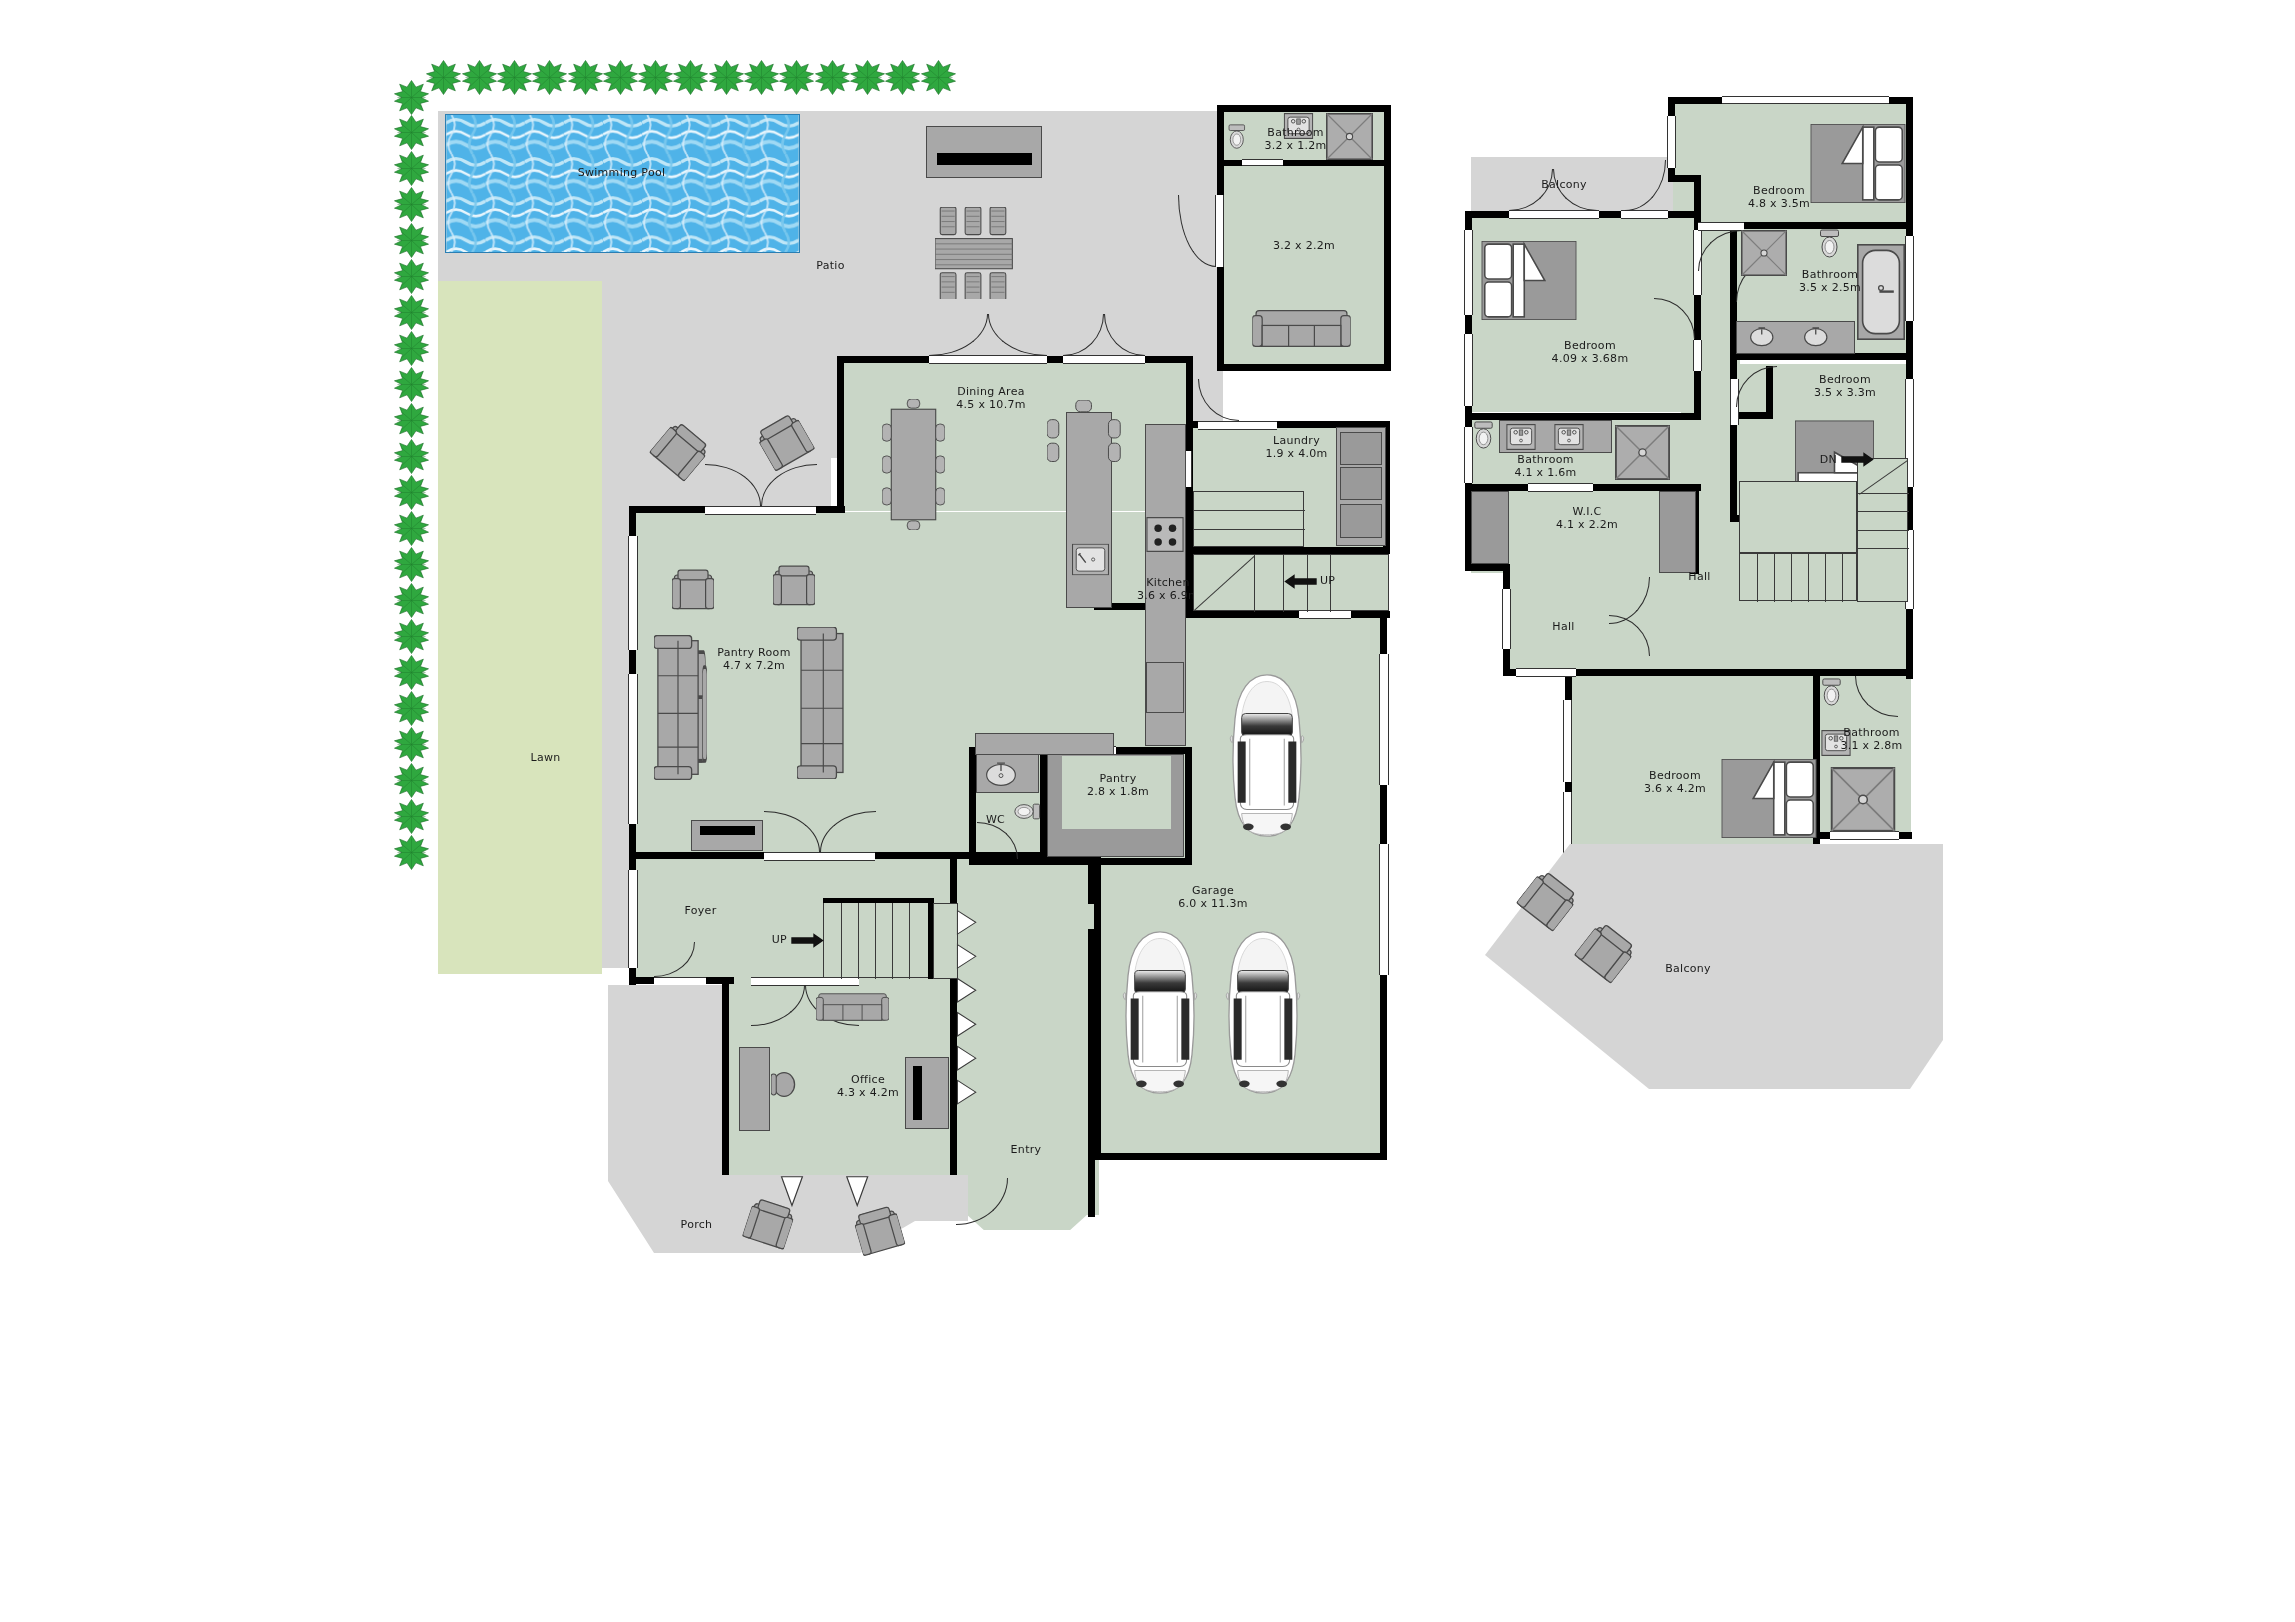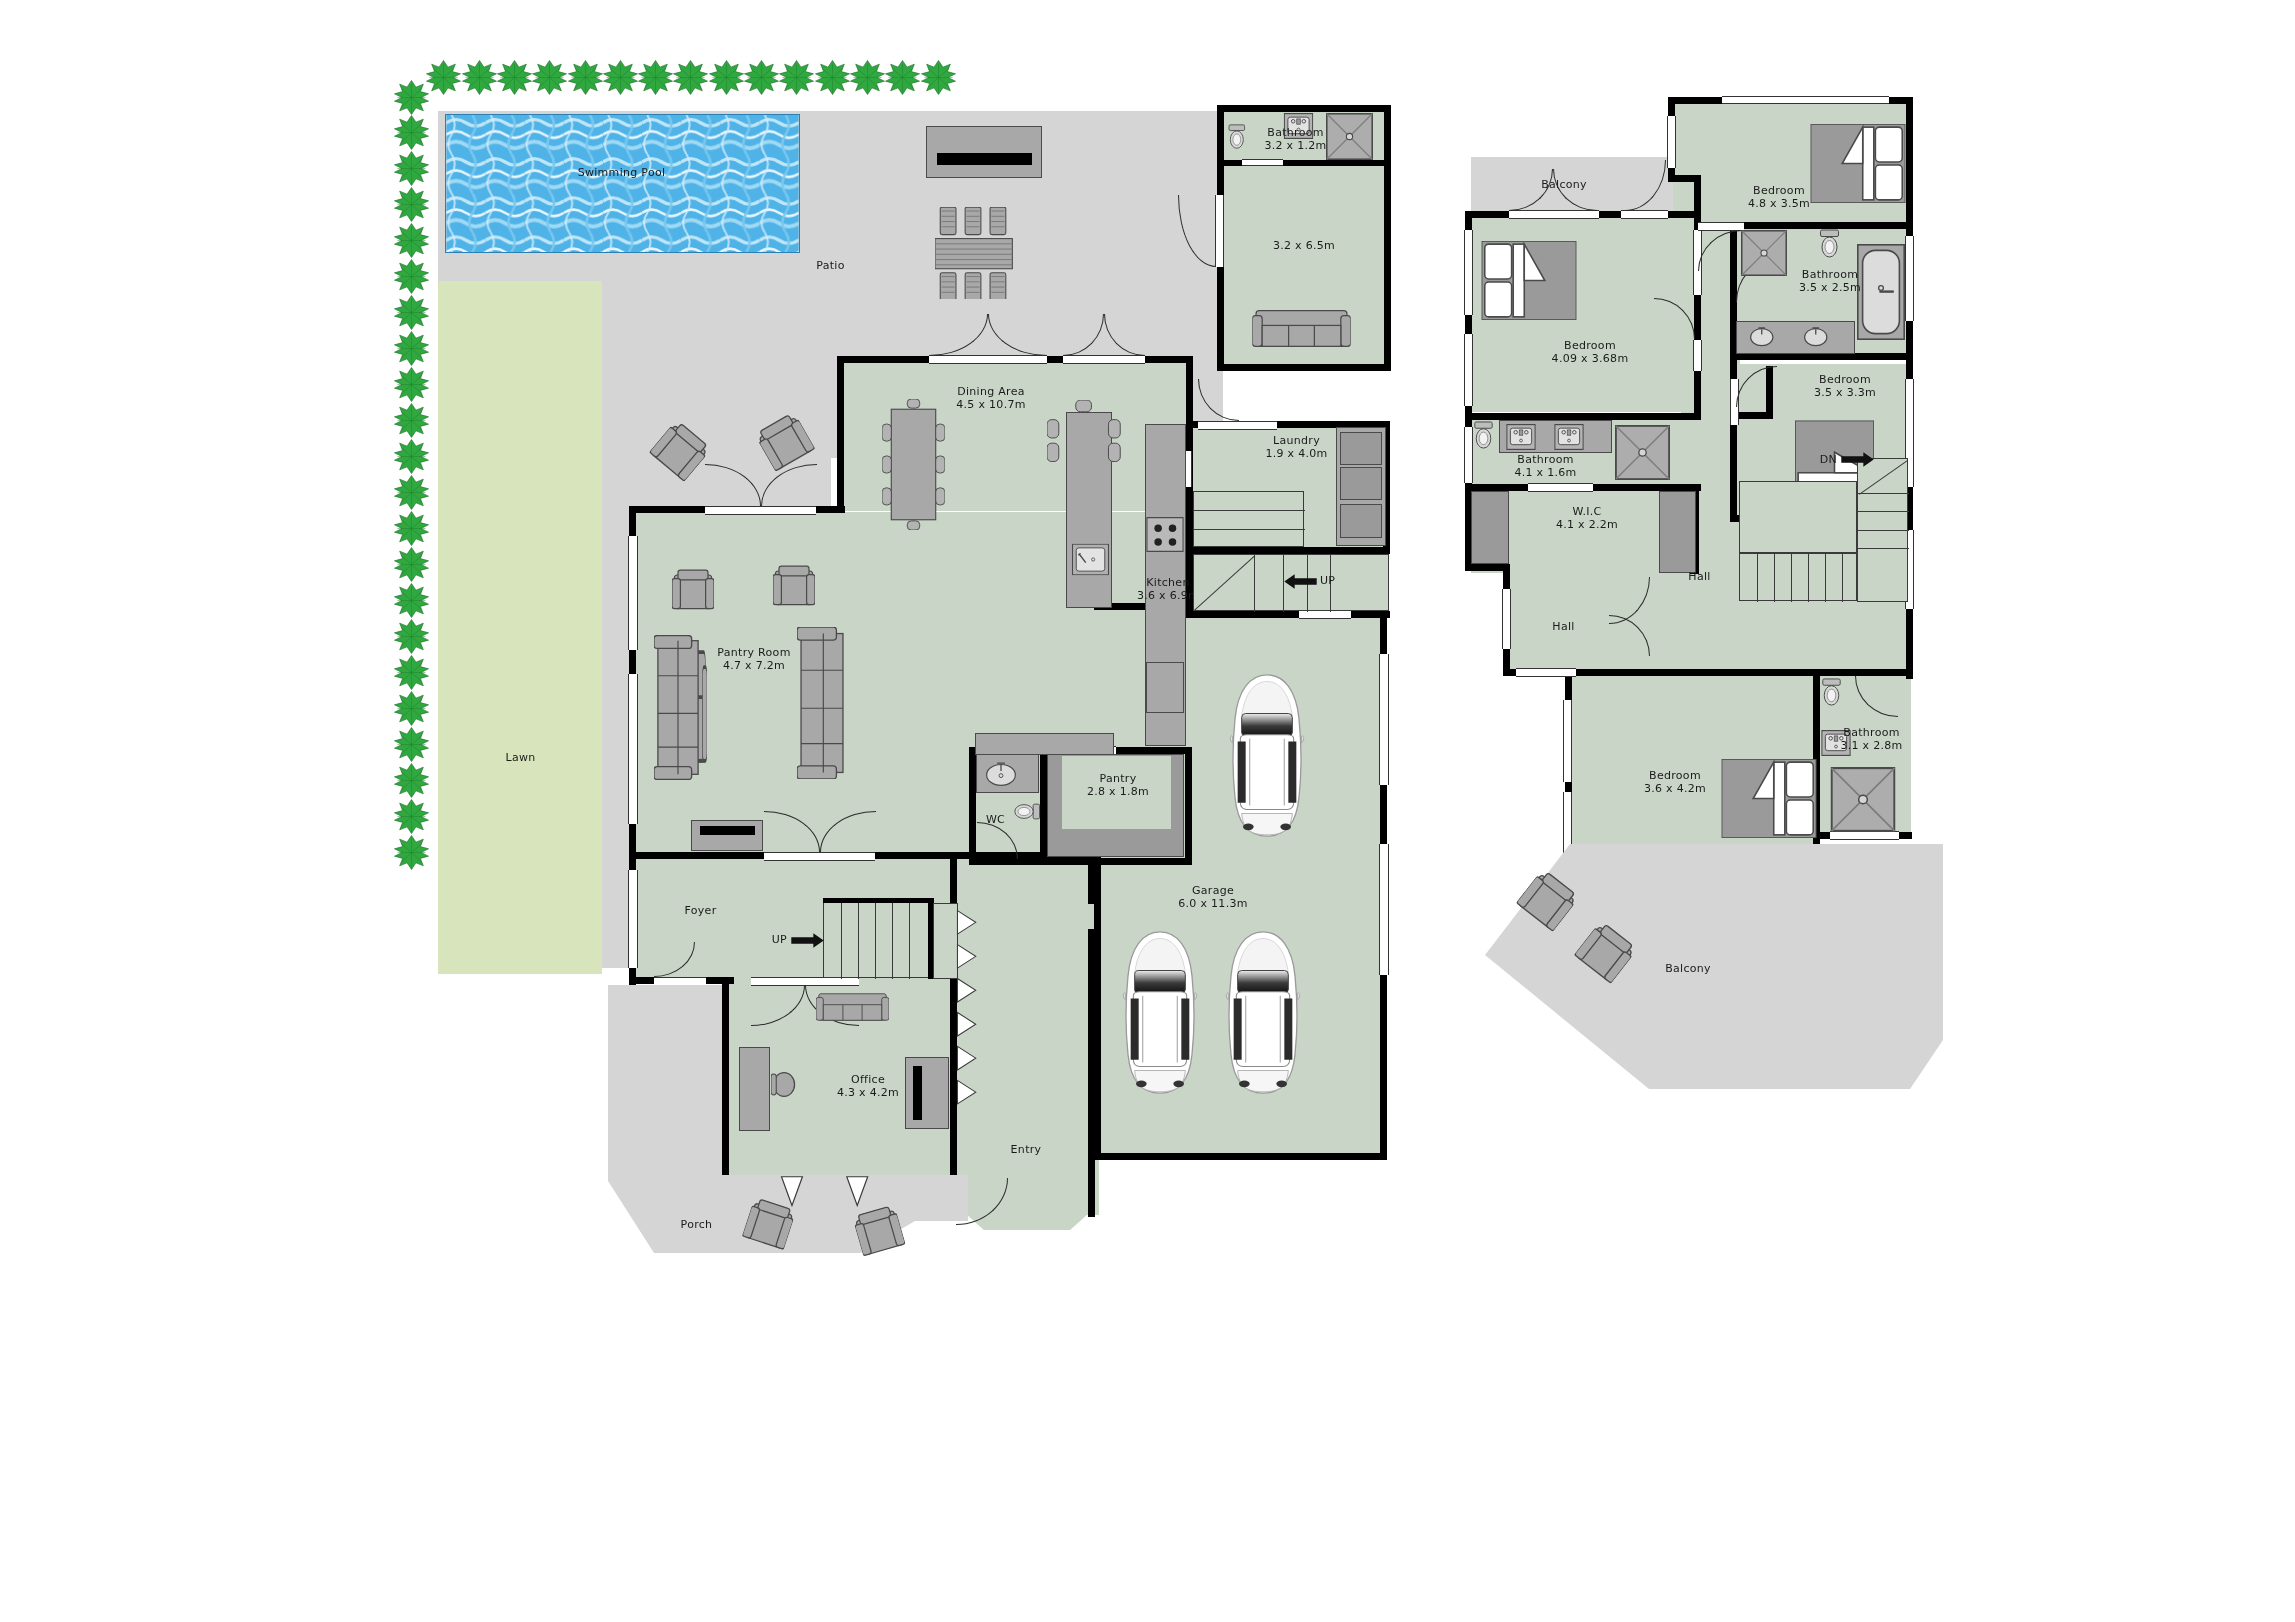--- a/index.html
+++ b/index.html
@@ -182,21 +182,21 @@
       </svg>
   </div>
   <div class="lbl one" style="left:543px;top:166px;width:157px;">
     <span class="nm">Swimming Pool</span>
   </div>
 
   <div class="lbl one" style="left:765px;top:259px;width:131px;">
     <span class="nm">Patio</span>
   </div>
 
-  <div class="lbl one" style="left:455px;top:751px;width:131px;">
+  <div class="lbl one" style="left:480px;top:751px;width:131px;">
     <span class="nm">Lawn</span>
   </div>
 
   <div class="fix" style="left:926px;top:126px;width:116px;height:52px;"></div>
   <div class="wall" style="left:937px;top:153px;width:95px;height:11.8px;"></div>
 
   <div class="abs" style="left:935px;top:207px;">
     <svg width="118" height="92" viewBox="0 0 180 140">
       <g fill="#a8a8a8" stroke="#4a4a4a" stroke-width="1.6">
         <rect x="8" y="0" width="24" height="42" rx="3"></rect>
@@ -260,21 +260,21 @@
   <div class="abs" style="left:1249px;top:307px;">
     <svg width="105" height="43" viewBox="0 0 160 70">
         <use href="#sofasym" width="160" height="70"></use>
       </svg>
   </div>
   <div class="lbl" style="left:1230px;top:126px;width:131px;">
     <span class="nm">Bathroom</span>
     <span class="dm">3.2 x 1.2m</span>
   </div>
   <div class="lbl one" style="left:1230px;top:239px;width:148px;">
-    <span class="dm">3.2 x 6.5m</span>
+    <span class="dm">3.2 x 2.2m</span>
   </div>
 
   <div class="room" style="left:843px;top:361px;width:345px;height:150px;"></div>
 
   <div class="room" style="left:635px;top:512px;width:553px;height:347px;"></div>
 
   <div class="room" style="left:635px;top:858px;width:451px;height:124px;"></div>
 
   <div class="room" style="left:727px;top:981px;width:228px;height:196px;"></div>
 

